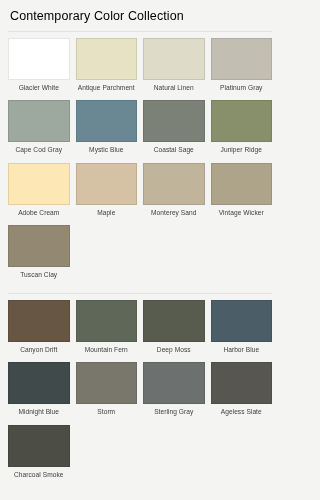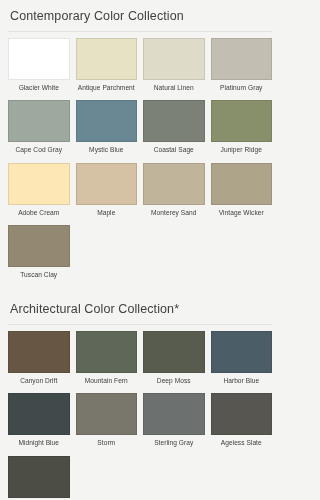--- a/index.html
+++ b/index.html
@@ -22,21 +22,21 @@
     background: #f4f4f2;
     position: relative;
   }
 
   
   .section { padding: 0 0 0 0; }
 
   .section-title {
     font-size: 12.5px;
     font-weight: 400;
-    color: #404040;
+    color: #000000;
     letter-spacing: 0.1px;
     padding: 9px 10px 7px 10px;
     line-height: 1.2;
   }
 
   .section-rule {
     height: 1px;
     background: #e2e1dd;
     margin: 0 8px 0 8px;
     border: 0;
@@ -136,21 +136,20 @@
         <div class="swatch-cell">
           <div class="swatch-chip" style="background-color: rgb(147, 136, 114);"></div>
           <div class="swatch-label">Tuscan Clay</div>
         </div>
       </div>
   </div>
 
   <div class="section-gap"></div>
 
   <div class="section">
-    <div class="section-title">Architectural Color Collection*</div>
     <div class="section-rule"></div>
     <div class="swatch-grid">
         <div class="swatch-cell">
           <div class="swatch-chip" style="background-color: rgb(104, 86, 69);"></div>
           <div class="swatch-label">Canyon Drift</div>
         </div>
         <div class="swatch-cell">
           <div class="swatch-chip" style="background-color: rgb(95, 104, 88);"></div>
           <div class="swatch-label">Mountain Fern</div>
         </div>

